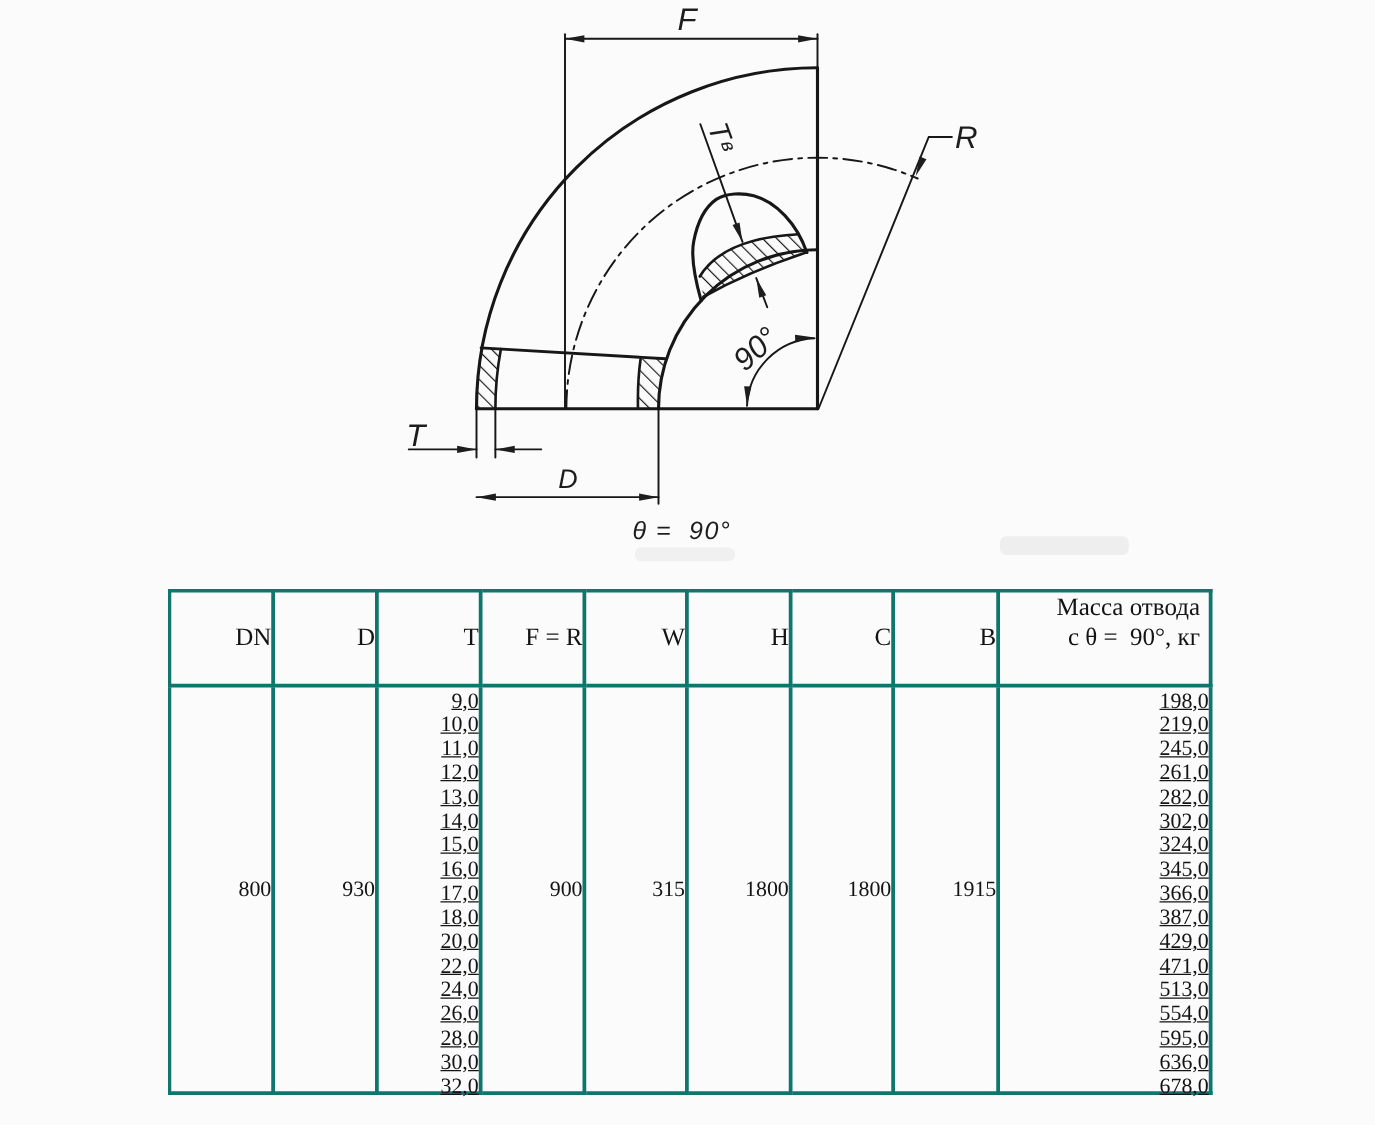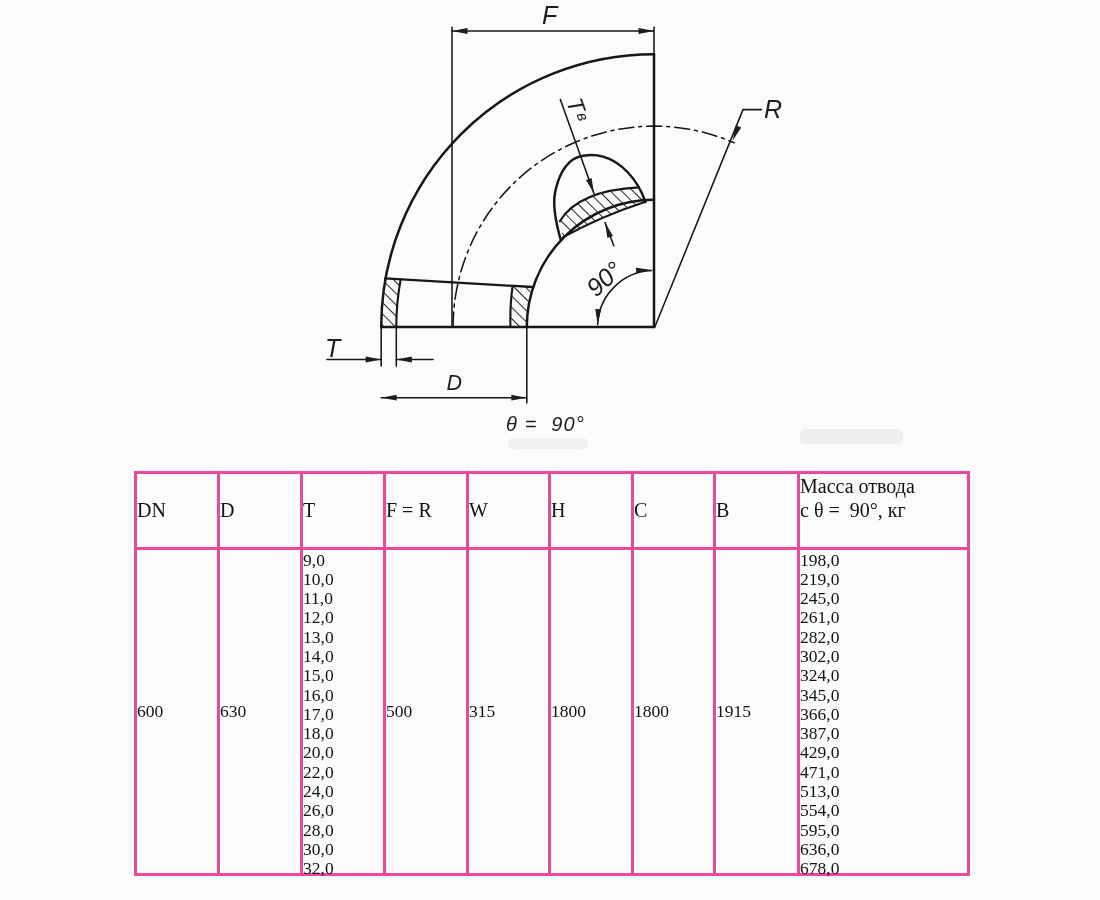--- a/index.html
+++ b/index.html
@@ -1,24 +1,24 @@
 <!DOCTYPE html>
 <html><head>
 <meta charset="utf-8">
 <style>
 html,body{margin:0;padding:0;}
 body{width:1100px;height:900px;background:#fbfbfb;position:relative;overflow:hidden;opacity:0.999;
      font-family:"Liberation Sans",sans-serif;}
 #drawing{position:absolute;left:0;top:0;will-change:transform;filter:blur(0.35px);}
 #tbl{position:absolute;left:134px;top:471px;will-change:transform;filter:blur(0.25px);border-collapse:collapse;table-layout:fixed;
      font-family:"Liberation Serif",serif;color:#131313;}
-#tbl td{border:3px solid #ec4899;text-align:left;vertical-align:middle;padding:0;margin-top:32px;}
+#tbl td{border:3px solid #0f766e;text-align:right;vertical-align:middle;padding:0;margin-top:32px;}
 #tbl .hdr{height:75.5px;font-size:20px;}
 #tbl .bod{height:326.5px;font-size:17.5px;line-height:19.3px;}
-#tbl .lst{height:316px;overflow:visible;}
+#tbl .lst{height:316px;overflow:visible;text-decoration:underline;}
 #tbl .bod td{vertical-align:top;padding-top:1px;}
 #tbl .bod td.sv{vertical-align:middle;padding-top:0;}
 </style>
 </head>
 <body>
 
 <svg id="drawing" width="1100" height="900" viewBox="0 0 1100 900">
 <defs>
 <pattern id="hatch" patternUnits="userSpaceOnUse" width="8" height="8" patternTransform="rotate(-45)">
   <line x1="0" y1="0" x2="0" y2="8" stroke="#161616" stroke-width="1.85"></line>
@@ -129,26 +129,26 @@
 <td>D</td>
 <td>T</td>
 <td>F = R</td>
 <td>W</td>
 <td>H</td>
 <td>C</td>
 <td>B</td>
 <td style="vertical-align:top;padding-top:1px;padding-right:7px;line-height:23.5px;">Масса отвода<br>с θ =&nbsp; 90°, кг</td>
 </tr>
 <tr class="bod">
-<td class="sv">600</td>
-<td class="sv">630</td>
+<td class="sv">800</td>
+<td class="sv">930</td>
 <td>
           <div class="lst">9,0<br>10,0<br>11,0<br>12,0<br>13,0<br>14,0<br>15,0<br>16,0<br>17,0<br>18,0<br>20,0<br>22,0<br>24,0<br>26,0<br>28,0<br>30,0<br>32,0</div>
         </td>
-<td class="sv">500</td>
+<td class="sv">900</td>
 <td class="sv">315</td>
 <td class="sv">1800</td>
 <td class="sv">1800</td>
 <td class="sv">1915</td>
 <td>
           <div class="lst">198,0<br>219,0<br>245,0<br>261,0<br>282,0<br>302,0<br>324,0<br>345,0<br>366,0<br>387,0<br>429,0<br>471,0<br>513,0<br>554,0<br>595,0<br>636,0<br>678,0</div>
         </td>
 </tr>
 </tbody>
   </table>

